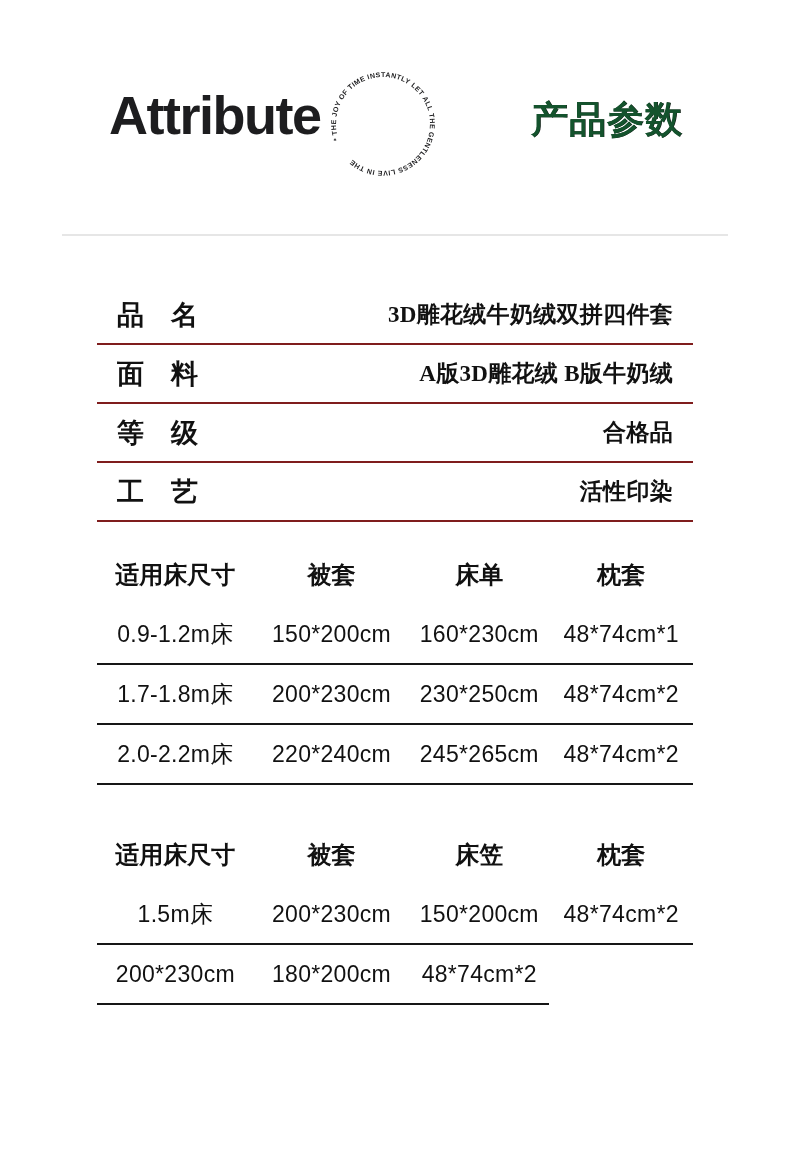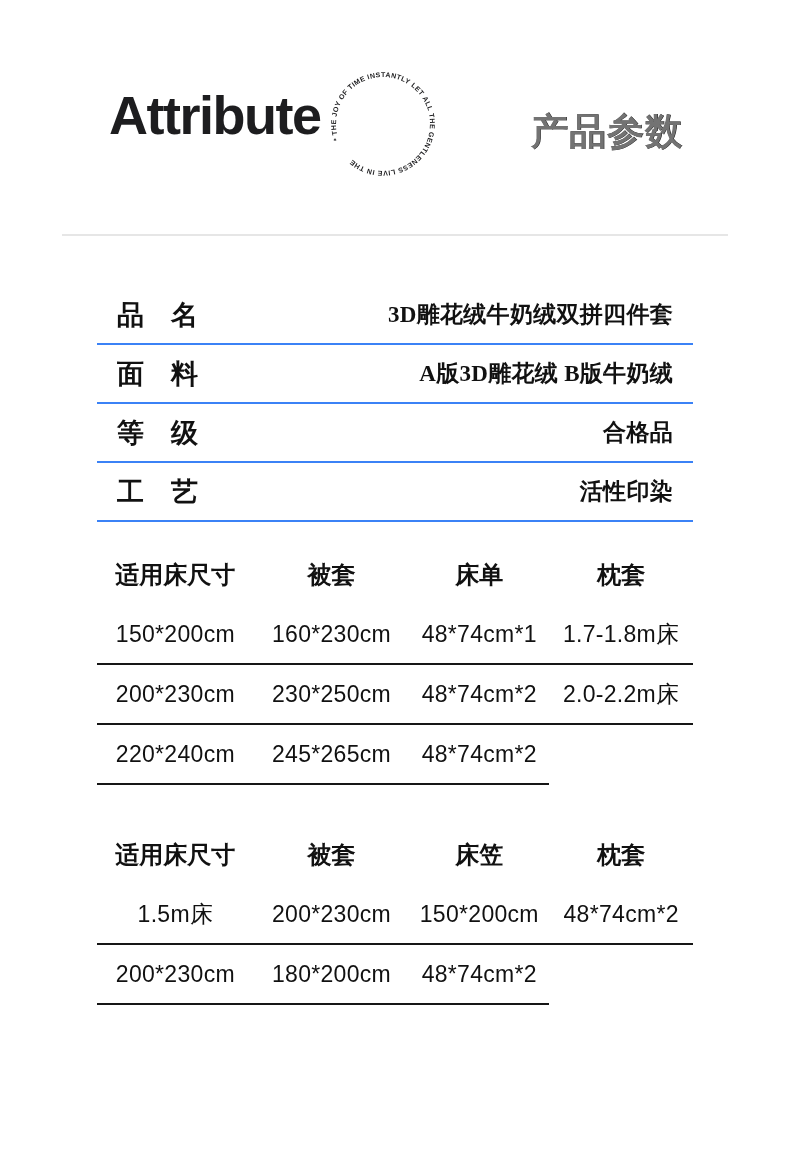--- a/index.html
+++ b/index.html
@@ -14,38 +14,38 @@
   
   .header { position: relative; height: 236px; }
   .brand {
     position: absolute; left: 92px; top: 88px;
     font-size: 54px; font-weight: 700; letter-spacing: -1.5px;
     color: #1d1d1f; line-height: 1; white-space: nowrap; margin-left: 17px;
   }
   .stamp { position: absolute; left: 316px; top: 57px; width: 134px; height: 134px; }
   .stamp text { fill: #1d1d1f; font-family: "Liberation Sans", sans-serif; }
   .title-cn {
-    position: absolute; left: 531px; top: 112px;
-    font-size: 37px; font-weight: 900; color: #737373;
+    position: absolute; left: 531px; top: 100px;
+    font-size: 37px; font-weight: 900; color: #14532d;
     line-height: 1.1; letter-spacing: 1px; white-space: nowrap;
     text-shadow: 0.6px 0 0 #0d0d0d; 
   }
   .divider {
     position: absolute; top: 234px; left: 62px;
     width: 666px; height: 2px; background: #e6e6e6;
   }
 
   
   .content { position: absolute; top: 236px; left: 97px; width: 596px; }
 
   
   .attr-table { margin-top: 50px; }
   .attr-row {
     height: 59px; display: flex; align-items: center;
-    justify-content: space-between; border-bottom: 2px solid #3b82f6;
+    justify-content: space-between; border-bottom: 2px solid #7f1d1d;
   }
   .attr-label { font-size: 27px; font-weight: 700; padding-left: 20px; white-space: nowrap; }
   .attr-value { font-size: 23px; font-weight: 600; padding-right: 20px; white-space: nowrap; letter-spacing: 0.3px; font-family: Liberation Serif, serif; }
 
   
   .size-table { display: grid; grid-template-columns: 26.3% 26.1% 23.5% 24.1%; }
   .size-table .cell {
     display: flex; align-items: center; justify-content: center;
     height: 60px; white-space: nowrap;
   }
@@ -96,20 +96,21 @@
         <span class="attr-value">活性印染</span>
       </div>
     </div>
 
     <div class="size-table size-table-1">
       <div class="cell hcell">适用床尺寸</div>
       <div class="cell hcell">被套</div>
       <div class="cell hcell">床单</div>
       <div class="cell hcell">枕套</div>
 
+      <div class="cell dcell">0.9-1.2m床</div>
       <div class="cell dcell">150*200cm</div>
       <div class="cell dcell">160*230cm</div>
       <div class="cell dcell">48*74cm*1</div>
 
       <div class="cell dcell">1.7-1.8m床</div>
       <div class="cell dcell">200*230cm</div>
       <div class="cell dcell">230*250cm</div>
       <div class="cell dcell">48*74cm*2</div>
 
       <div class="cell dcell">2.0-2.2m床</div>

